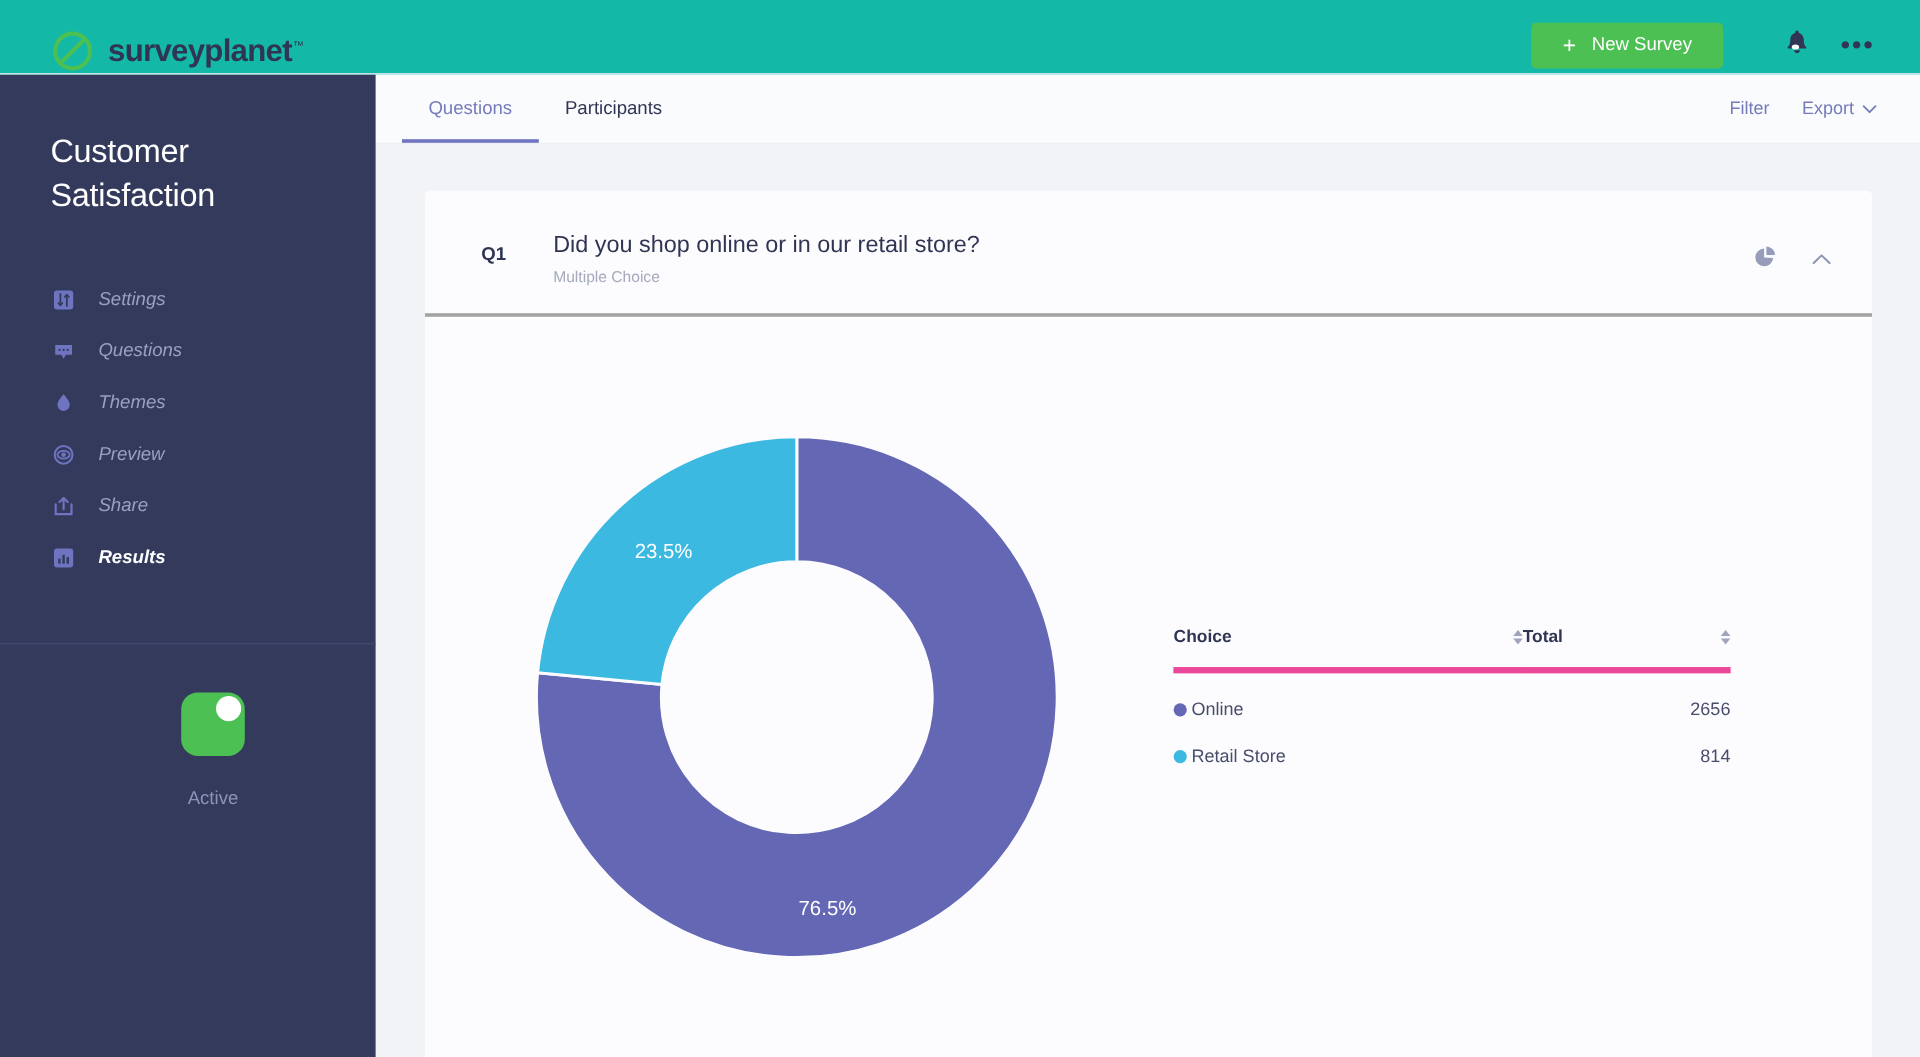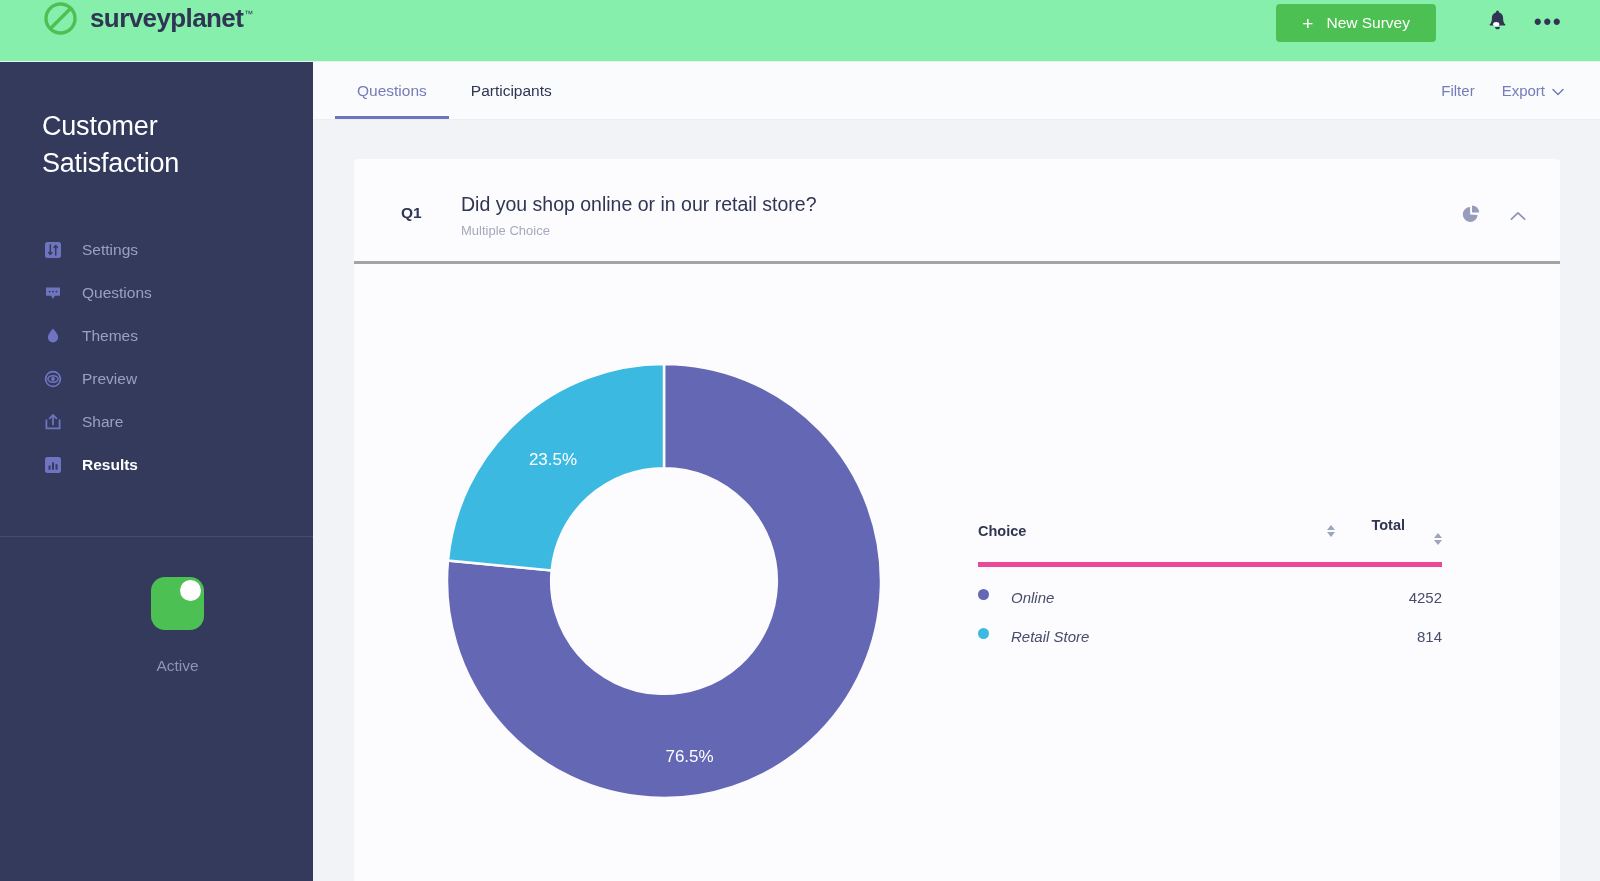--- a/index.html
+++ b/index.html
@@ -10,24 +10,24 @@
     overflow: hidden;
     font-family: "Liberation Sans", sans-serif;
     background: #f2f3f7;
   }
 
   
   .topbar {
     position: absolute;
     left: 0; top: 0;
     width: 1600px; height: 62px;
-    background: #86efac;
+    background: #14b8a6;
     border-bottom: 1px solid #eceef4;
     display: flex;
-    align-items: flex-start;
+    align-items: flex-end;
     z-index: 20;
   }
   .brand {
     display: flex;
     align-items: center;
     gap: 11px;
     margin-left: 42px;
   }
   .brand-mark { width: 37px; height: 37px; display: block; }
   .brand-word {
@@ -108,20 +108,21 @@
   .nav-item {
     display: flex;
     align-items: center;
     gap: 20px;
     height: 43px;
     padding-left: 43px;
     position: relative;
     cursor: pointer;
     color: #9ba0bf;
     font-size: 15.5px;
+    font-style: italic;
   }
   .nav-item.active { color: #ffffff; font-weight: bold; }
   .nav-item.active::before {
     content: "";
     position: absolute;
     left: -5px; top: -1px;
     width: 5px; height: 44px;
     background: #6f74c0;
     border-radius: 0 2px 2px 0;
   }
@@ -274,21 +275,21 @@
   .legend-table { width: 100%; border-collapse: collapse; }
   .legend-table th {
     font-size: 14.5px;
     font-weight: bold;
     color: #2f3553;
     text-align: left;
     padding: 0 0 17px 0;
     border-bottom: 5px solid #ec4899;
   }
   .th-inner { display: flex; align-items: center; }
-  .th-inner.right { justify-content: flex-end; flex-direction: column; }
+  .th-inner.right { justify-content: flex-end; }
   .sort-arrows {
     margin-left: auto;
     display: inline-flex;
     flex-direction: column;
     gap: 2px;
     cursor: pointer;
     padding-left: 14px;
   }
   .sort-arrows span {
     width: 0; height: 0;
@@ -297,21 +298,21 @@
   }
   .sort-up { border-bottom: 5px solid #9ea4bd; }
   .sort-down { border-top: 5px solid #9ea4bd; }
 
   .legend-table td {
     font-size: 15px;
     color: #474d6b;
     padding: 22px 0 0 0;
     vertical-align: middle;
   }
-  .cell-choice { display: flex; align-items: flex-start; gap: 22px; font-style: italic; }
+  .cell-choice { display: flex; align-items: center; gap: 4px; }
   .dot { width: 11px; height: 11px; border-radius: 50%; flex: 0 0 11px; }
   .cell-total { text-align: right; }
 </style>
 </head>
 <body>
 
 <div class="topbar">
   <div class="brand">
     <span class="brand-mark">
       <svg width="37" height="37" viewBox="0 0 37 37">
@@ -518,21 +519,21 @@
             </tr>
           </thead>
           <tbody>
             <tr>
               <td>
                 <span class="cell-choice">
                   <span class="dot" id="dot0" style="background: rgb(99, 103, 180);"></span>
                   <span>Online</span>
                 </span>
               </td>
-              <td class="cell-total">4252</td>
+              <td class="cell-total">2656</td>
             </tr>
             <tr>
               <td>
                 <span class="cell-choice">
                   <span class="dot" id="dot1" style="background: rgb(59, 185, 224);"></span>
                   <span>Retail Store</span>
                 </span>
               </td>
               <td class="cell-total">814</td>
             </tr>

